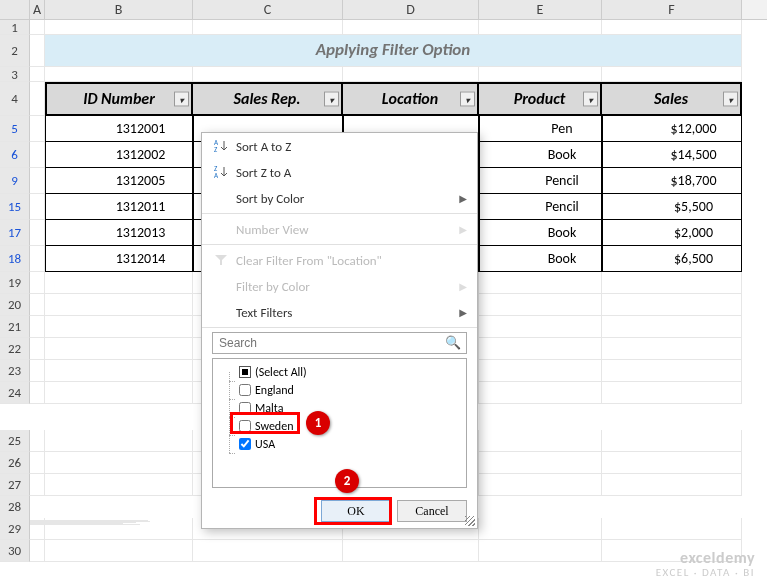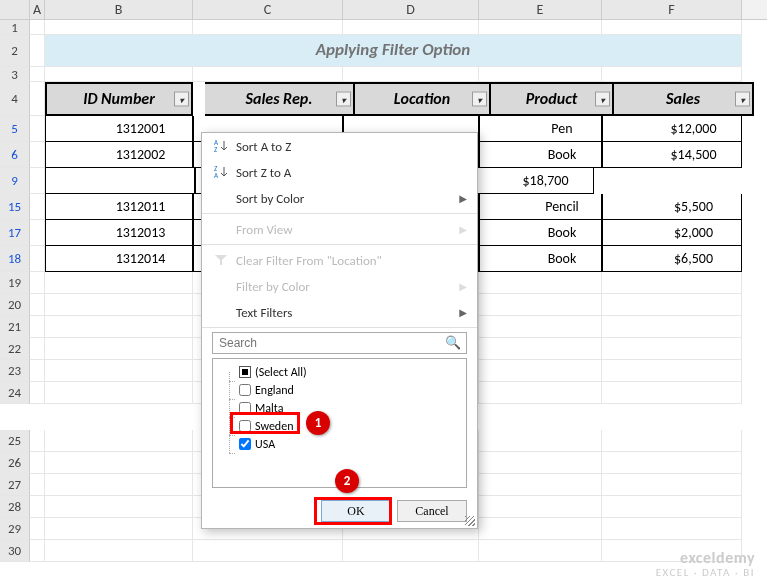--- a/index.html
+++ b/index.html
@@ -294,21 +294,21 @@
     <div class="cell w-f"></div>
   </div>
 
   <div class="row" style="height:34px;line-height:30px;">
     <div class="row-head" style="line-height:34px;">4</div>
     <div class="cell w-a"></div>
     <div class="tbl-head w-b">
       <span>ID Number</span>
       <span class="filter-btn">▾</span>
     </div>
-    <div class="tbl-head w-c" style="border-left:none;margin-left:12px;">
+    <div class="tbl-head w-c" style="border-left:none;">
       <span>Sales Rep.</span>
       <span class="filter-btn">▾</span>
     </div>
     <div class="tbl-head w-d" style="border-left:none;">
       <span>Location</span>
       <span class="filter-btn">▾</span>
     </div>
     <div class="tbl-head w-e" style="border-left:none;">
       <span>Product</span>
       <span class="filter-btn">▾</span>
@@ -334,20 +334,21 @@
         <div class="cell w-a"></div>
         <div class="tbl-cell w-b">1312002</div>
         <div class="tbl-cell w-c"></div>
         <div class="tbl-cell w-d"></div>
         <div class="tbl-cell w-e">Book</div>
         <div class="tbl-cell w-f">$14,500</div>
       </div>
       <div class="row" style="height: 26px;">
         <div class="row-head blue">9</div>
         <div class="cell w-a"></div>
+        <div class="tbl-cell w-b">1312005</div>
         <div class="tbl-cell w-c"></div>
         <div class="tbl-cell w-d"></div>
         <div class="tbl-cell w-e">Pencil</div>
         <div class="tbl-cell w-f">$18,700</div>
       </div>
       <div class="row" style="height: 26px;">
         <div class="row-head blue">15</div>
         <div class="cell w-a"></div>
         <div class="tbl-cell w-b">1312011</div>
         <div class="tbl-cell w-c"></div>
@@ -450,21 +451,21 @@
       </div>
       <div class="row" style="height: 22px; line-height: 22px;">
         <div class="row-head">27</div>
         <div class="cell w-a"></div>
         <div class="cell w-b"></div>
         <div class="cell w-c"></div>
         <div class="cell w-d"></div>
         <div class="cell w-e"></div>
         <div class="cell w-f"></div>
       </div>
-      <div class="row" style="height: 22px; line-height: 22px;">
+      <div class="row" style="height: 22px; line-height: 22px; flex-direction: column;">
         <div class="row-head">28</div>
         <div class="cell w-a"></div>
         <div class="cell w-b"></div>
         <div class="cell w-c"></div>
         <div class="cell w-d"></div>
         <div class="cell w-e"></div>
         <div class="cell w-f"></div>
       </div>
       <div class="row" style="height: 22px; line-height: 22px;">
         <div class="row-head">29</div>
@@ -509,21 +510,21 @@
     <span class="mi-label">Sort Z to A</span>
   </div>
   <div class="menu-item">
     <span class="mi-icon"></span>
     <span class="mi-label">Sort by Color</span>
     <span class="mi-arrow">▶</span>
   </div>
   <div class="menu-sep"></div>
   <div class="menu-item disabled">
     <span class="mi-icon"></span>
-    <span class="mi-label">From View</span>
+    <span class="mi-label">Number View</span>
     <span class="mi-arrow" style="color:#ddd;">▶</span>
   </div>
   <div class="menu-sep"></div>
   <div class="menu-item disabled">
     <span class="mi-icon">
       <svg width="14" height="14">
           <path d="M1 2 L13 2 L8 7 L8 12 L6 12 L6 7 Z" fill="#ddd"></path>
         </svg>
     </span>
     <span class="mi-label">Clear Filter From "Location"</span>

